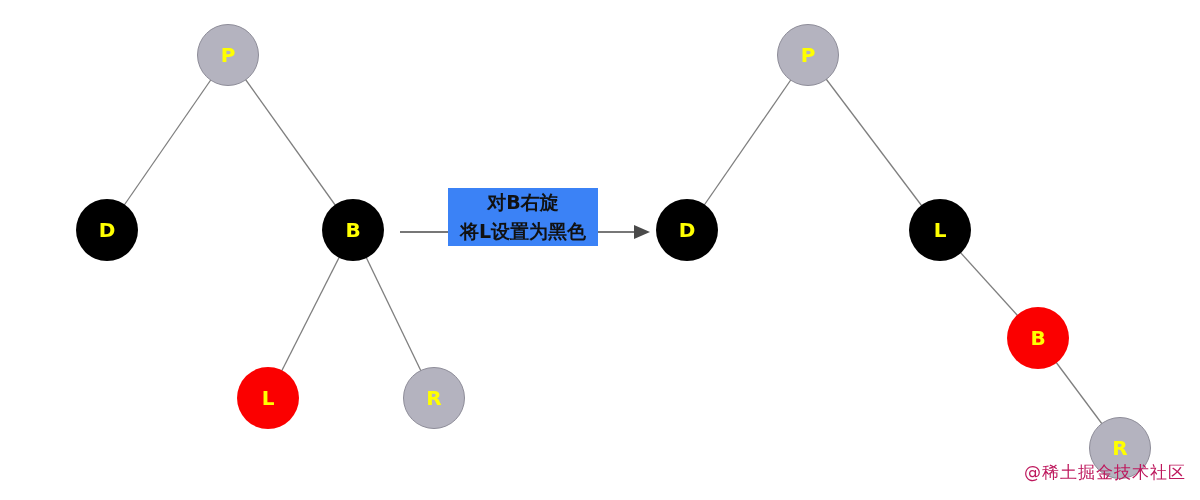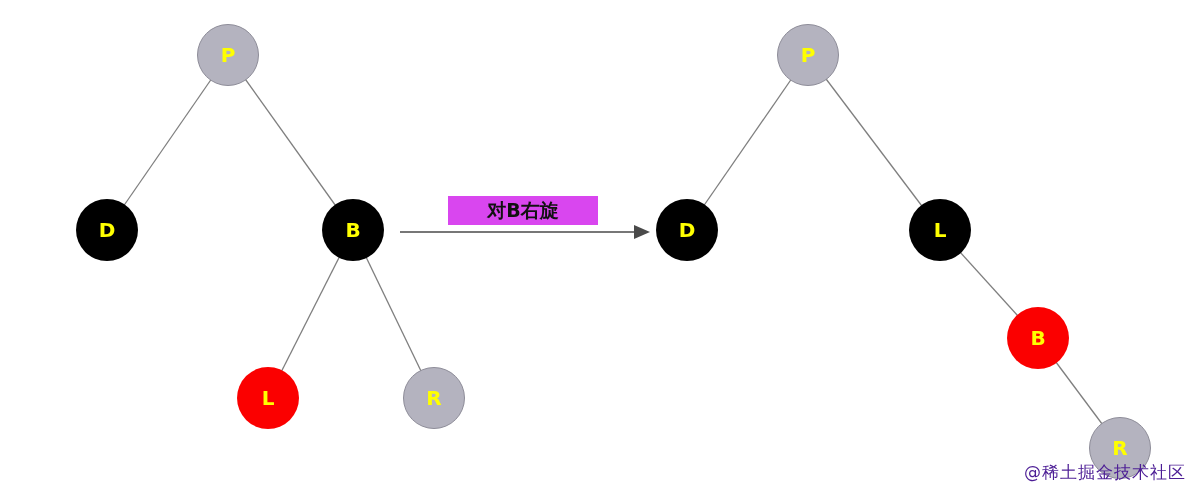--- a/index.html
+++ b/index.html
@@ -40,28 +40,28 @@
   }
   .node-label {
     font-size: 20px;
     font-weight: bold;
     line-height: 1;
     user-select: none;
   }
   .annotation {
     position: absolute;
     left: 448px;
-    top: 196px;
+    top: 188px;
     width: 150px;
     text-align: center;
     font-size: 19px;
     font-weight: 600;
     line-height: 29px;
     color: #111111;
-    background: #d946ef;
+    background: #3b82f6;
   }
   .watermark {
     position: absolute;
     right: 14px;
     bottom: 16px;
     font-size: 17px;
     letter-spacing: 1px;
   }
 </style>
 </head>
@@ -112,17 +112,18 @@
   </div>
   <div class="node" style="left: 1007px; top: 307px; background-color: rgb(251, 0, 0);">
     <span class="node-label" style="color: rgb(255, 255, 0);">B</span>
   </div>
   <div class="node node--gray" style="left: 1089px; top: 417px; background-color: rgb(180, 179, 191);">
     <span class="node-label" style="color: rgb(255, 255, 0);">R</span>
   </div>
 
   <div class="annotation" style="color: rgb(17, 17, 17);">
     <div>对B右旋</div>
+    <div>将L设置为黑色</div>
   </div>
 
-  <div class="watermark" style="color: #4c1d95;">@稀土掘金技术社区</div>
+  <div class="watermark" style="color: #be185d;">@稀土掘金技术社区</div>
 
 </div>
 
 </body></html>

